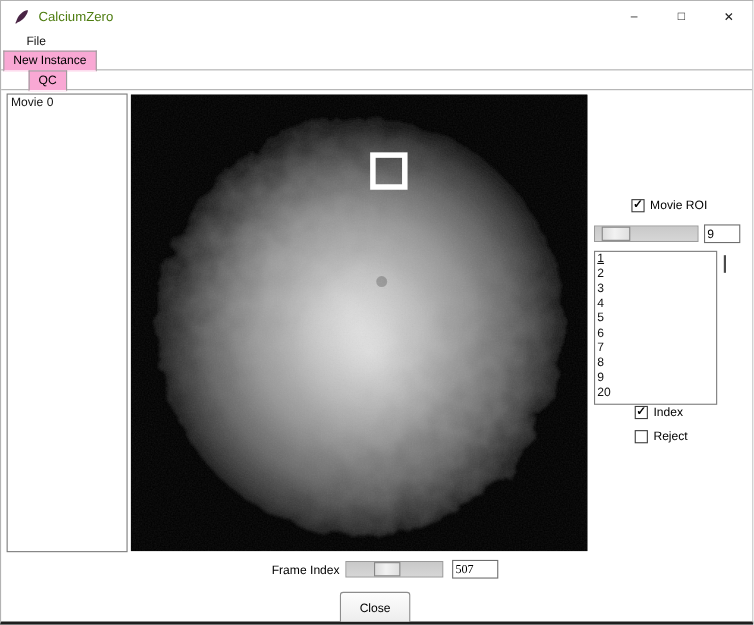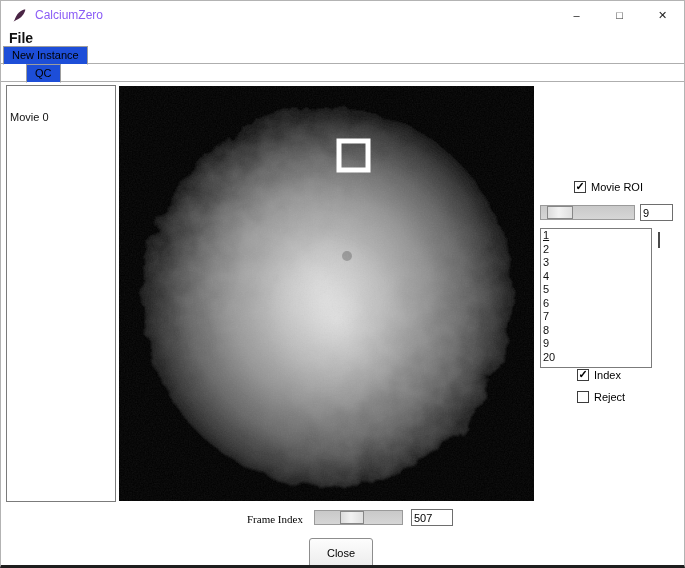--- a/index.html
+++ b/index.html
@@ -19,47 +19,47 @@
     overflow: hidden;
   }
   .abs { position: absolute; }
 
   
   .titlebar {
     position: absolute; top: 0; left: 0; right: 0; height: 28px;
     display: flex; align-items: center; background: #ffffff;
   }
   .app-icon { margin-left: 11px; width: 15px; height: 15px; display: inline-flex; }
-  .title-text { font-size: 12px; margin-left: 8px; color: #8b5cf6; }
+  .title-text { font-size: 12px; margin-left: 8px; color: #4d7c0f; }
   .win-btns { position: absolute; right: 0; top: 0; height: 28px; display: flex; }
   .win-btn {
     width: 43px; height: 28px; display: flex; align-items: center; justify-content: center;
     font-size: 11px; color: #222; cursor: default;
   }
 
   
   .menubar {
     position: absolute; top: 28px; left: 0; right: 0; height: 17px;
     display: flex; align-items: center; background: #ffffff;
   }
-  .menu-item { font-size: 14px; padding: 0 6px; margin-left: 2px; font-weight: bold; }
+  .menu-item { font-size: 11px; padding: 0 6px; margin-left: 17px; }
 
   
   .tabline { position: absolute; left: 0; right: 0; height: 1px; background: #aeaeae; z-index: 1; }
   .tab {
-    position: absolute; z-index: 2; background: #1d4ed8;
+    position: absolute; z-index: 2; background: #f9a8d4;
     border: 1px solid #9d9d9d; border-bottom: 1px solid #ffffff;
     font-size: 11px; padding: 2px 8px 3px 8px; color: #000;
   }
 
   
   .listbox {
     background: #fff; border: 1px solid #7b7b7b; font-size: 11px; overflow: hidden;
   }
-  .movie-item { padding: 1px 3px; white-space: nowrap; margin-top: 24px; }
+  .movie-item { padding: 1px 3px; white-space: nowrap; }
 
   
   .image-wrap { background: #000; }
 
   
   .slider {
     background: linear-gradient(#c9c9c9, #d6d6d6);
     border: 1px solid #9a9a9a;
   }
   .slider-thumb {
@@ -83,21 +83,21 @@
   }
   .checkmark { font-size: 11px; font-weight: bold; line-height: 1; margin-top: -1px; color: #000; }
   .check-label { white-space: nowrap; color: #000; }
 
   
   .roi-item { padding: 0 2px; height: 13.5px; line-height: 13.5px; font-size: 11px; }
   .roi-item.first { text-decoration: underline; }
   .roi-scroll-mark { background: #4a4a4a; }
 
   
-  .frame-label { font-size: 11px; color: #000; font-family: Liberation Serif, serif; }
+  .frame-label { font-size: 11px; color: #000; }
   .btn {
     background: linear-gradient(#fdfdfd, #ececec);
     border: 1px solid #8d8d8d; border-radius: 3px;
     font-size: 11px; display: flex; align-items: center; justify-content: center;
     color: #000; cursor: default;
   }
 </style>
 </head>
 <body>
 
@@ -208,17 +208,17 @@
 
   <div class="check-row" style="left:576px; top:390px;">
     <span class="checkbox"></span>
     <span class="check-label">Reject</span>
   </div>
 
   <span class="frame-label abs" style="left:246px; top:512px;">Frame Index</span>
   <div class="slider abs" style="left:313px; top:509px; width:89px; height:15px;">
     <div class="slider-thumb" style="left:25px; width:24px;"></div>
   </div>
-  <input class="entry abs" style="left: 410px; top: 508px; width: 42px; height: 17px;" value="507">
+  <input class="entry abs" style="left: 410px; top: 508px; width: 42px; height: 17px; font-family: Liberation Serif, serif;" value="507">
 
   <div class="btn abs" style="left:308px; top:537px; width:64px; height:30px;">Close</div>
 
 </div>
 
 </body></html>

